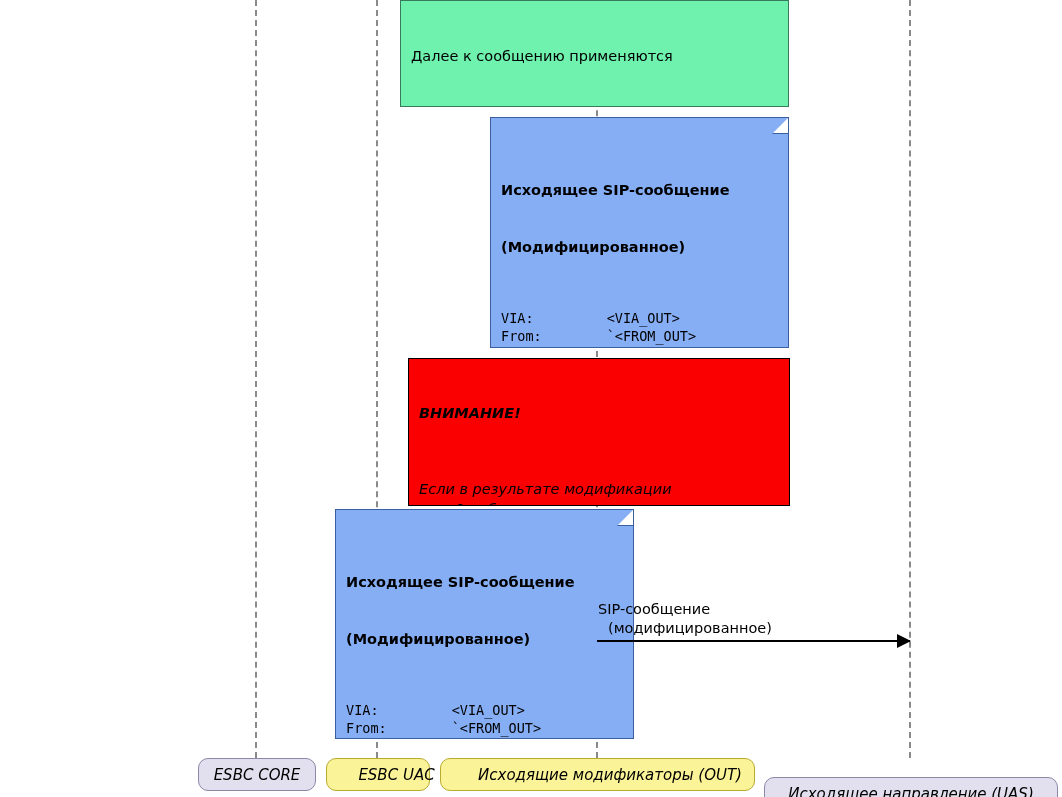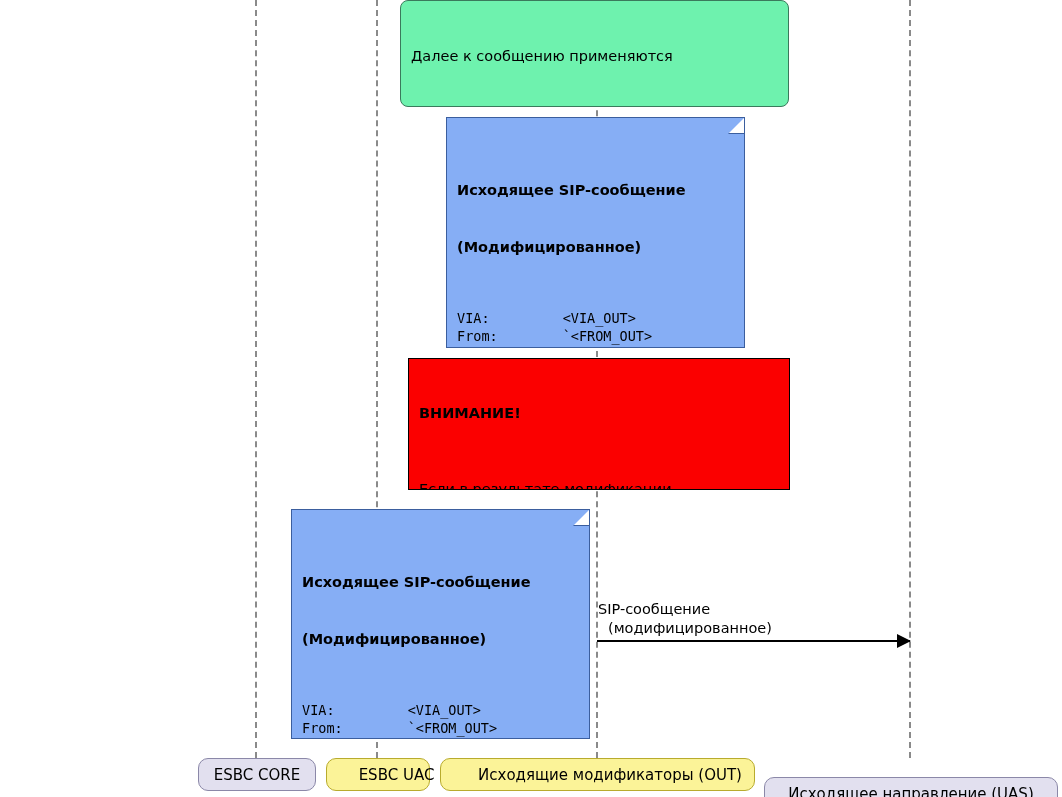--- a/index.html
+++ b/index.html
@@ -42,20 +42,21 @@
     font-size: 14.5px;
     line-height: 19px;
     color: #000000;
   }
 
   
   .note-blue {
     background: #86aef5;
     border: 1px solid #3b5e9e;
     color: #000000;
+    margin-left: 44px;
   }
   .note-blue .fold {
     position: absolute;
     top: 0;
     right: 0;
     width: 16px;
     height: 16px;
     background: #ffffff;
     border-left: 1px solid #3b5e9e;
     border-bottom: 1px solid #3b5e9e;
@@ -137,35 +138,36 @@
     height: 33px;
     border-radius: 10px;
     border: 1px solid #7a7a8c;
     display: flex;
     align-items: center;
     justify-content: center;
     font-size: 15px;
     color: #000000;
     padding: 0 11px;
     white-space: nowrap;
+    font-style: italic;
   }
   .p-lavender { background: #e2e0ef; border-color: #8b88a8; }
   .p-yellow   { background: #fbf398; border-color: #b8ab2e; }
 </style>
 </head>
 <body>
 
 <div id="canvas">
 
   <div class="lifeline" style="left:255px; height:758px;"></div>
   <div class="lifeline" style="left:376px; height:758px;"></div>
   <div class="lifeline" style="left:596px; height:758px;"></div>
   <div class="lifeline" style="left:909px; height:758px;"></div>
 
-  <div class="note note-green" style="left:400px; top:0px; width:389px; height:107px;border-radius:8px;">
+  <div class="note note-green" style="left:400px; top:0px; width:389px; height:107px;">
     <div>Далее к сообщению применяются</div>
     <div>исходящие модификаторы OUT</div>
     
     
     
   </div>
 
   <div class="note note-blue" style="left:446px; top:117px; width:299px; height:231px;">
     <div class="fold"></div>
     <div class="note-title">Исходящее SIP-сообщение</div>
@@ -174,21 +176,21 @@
 From:        `&lt;FROM_OUT&gt;
 To:          `&lt;TO_OUT&gt;
 Route:       &lt;ROUTE_OUT&gt;
 CSeq:        &lt;CSEQ_OUT&gt;
 Contact:     `&lt;CONTACT&gt;
 Diversion:   *&lt;DIVERSION_IN_2&gt;
 User-Agent:  `*&lt;USER_AGENT_IN&gt;
 New Header:  `&lt;HEADER_VALUE&gt;</div>
   </div>
 
-  <div class="note note-red" style="left:408px; top:358px; width:382px; height:132px;">
+  <div class="note note-red" style="left:408px; top:358px; width:382px; height:148px;font-style:italic;">
     <div class="warn-title">ВНИМАНИЕ!</div>
     <div class="warn-body">Если в результате модификации
 какой-либо заголовок становится
 невалидным в соответствии с RFC3261,
 то обработка сообщения будет прекращена,
 а текущая SIP-сессия завершится с ошибкой.</div>
   </div>
 
   <div class="note note-blue" style="left:291px; top:509px; width:299px; height:230px;">
     <div class="fold"></div>

